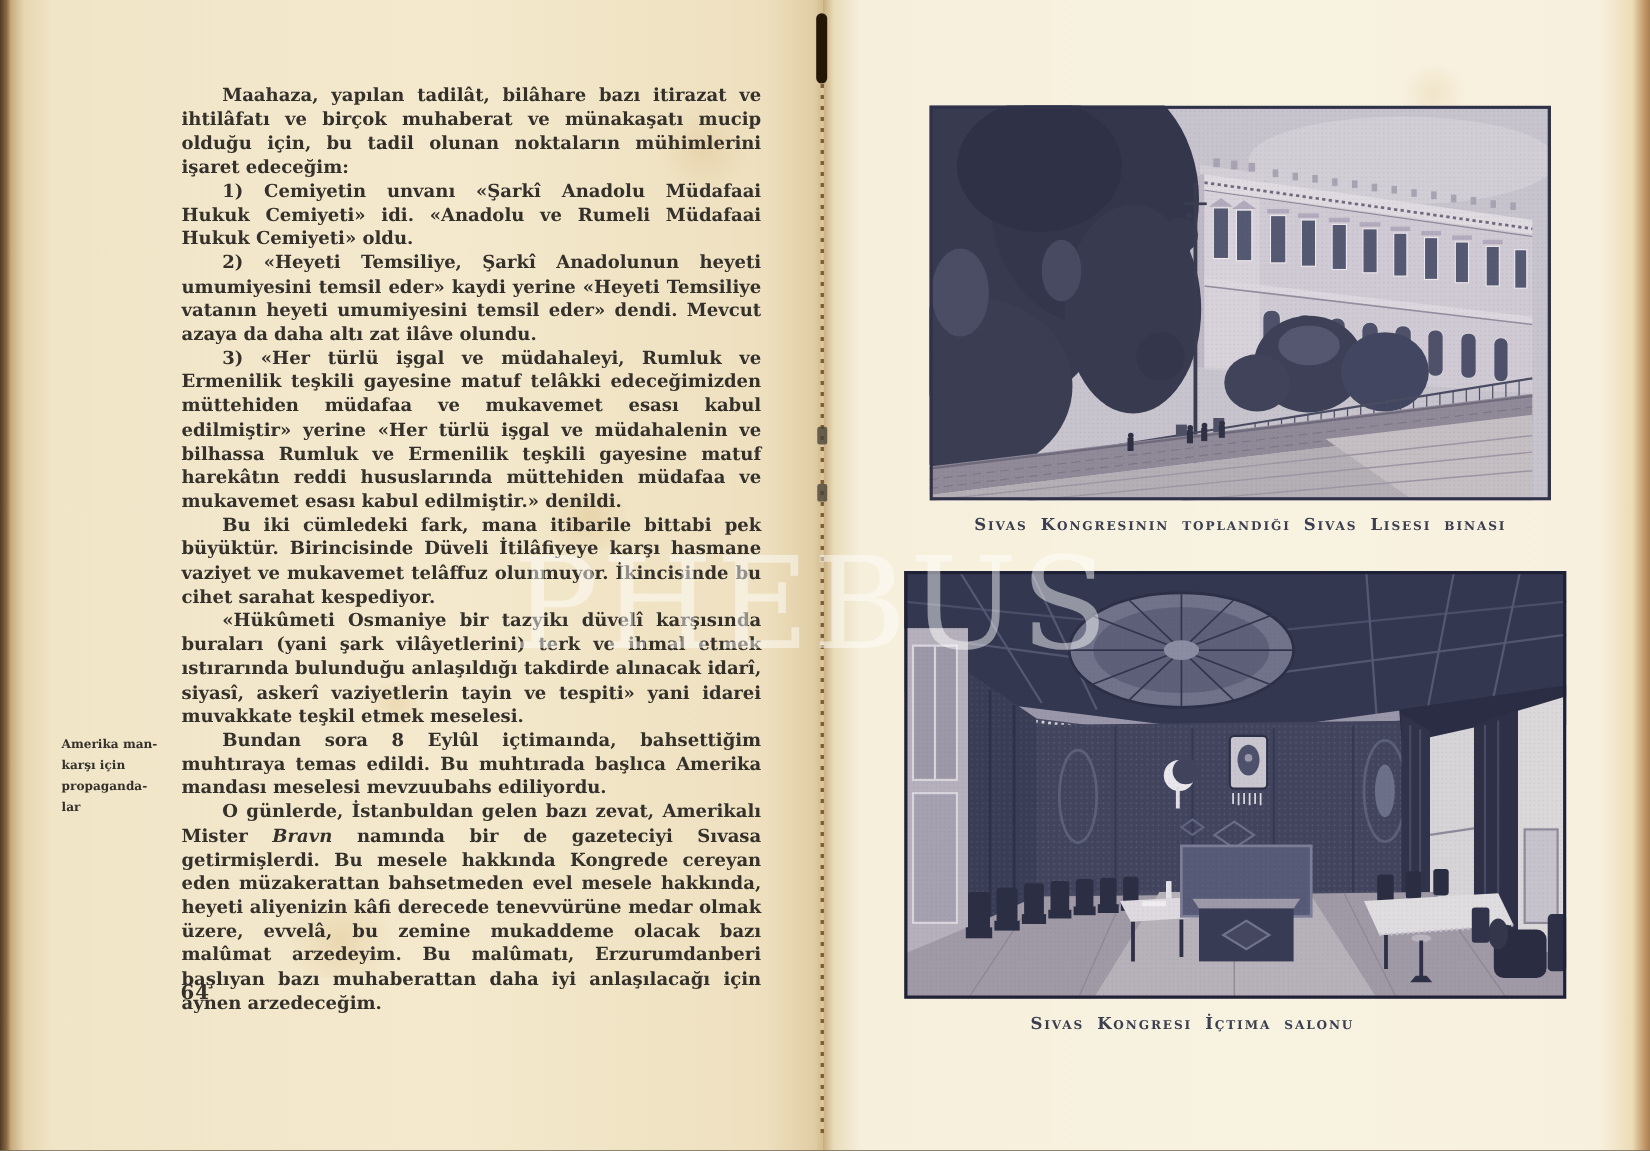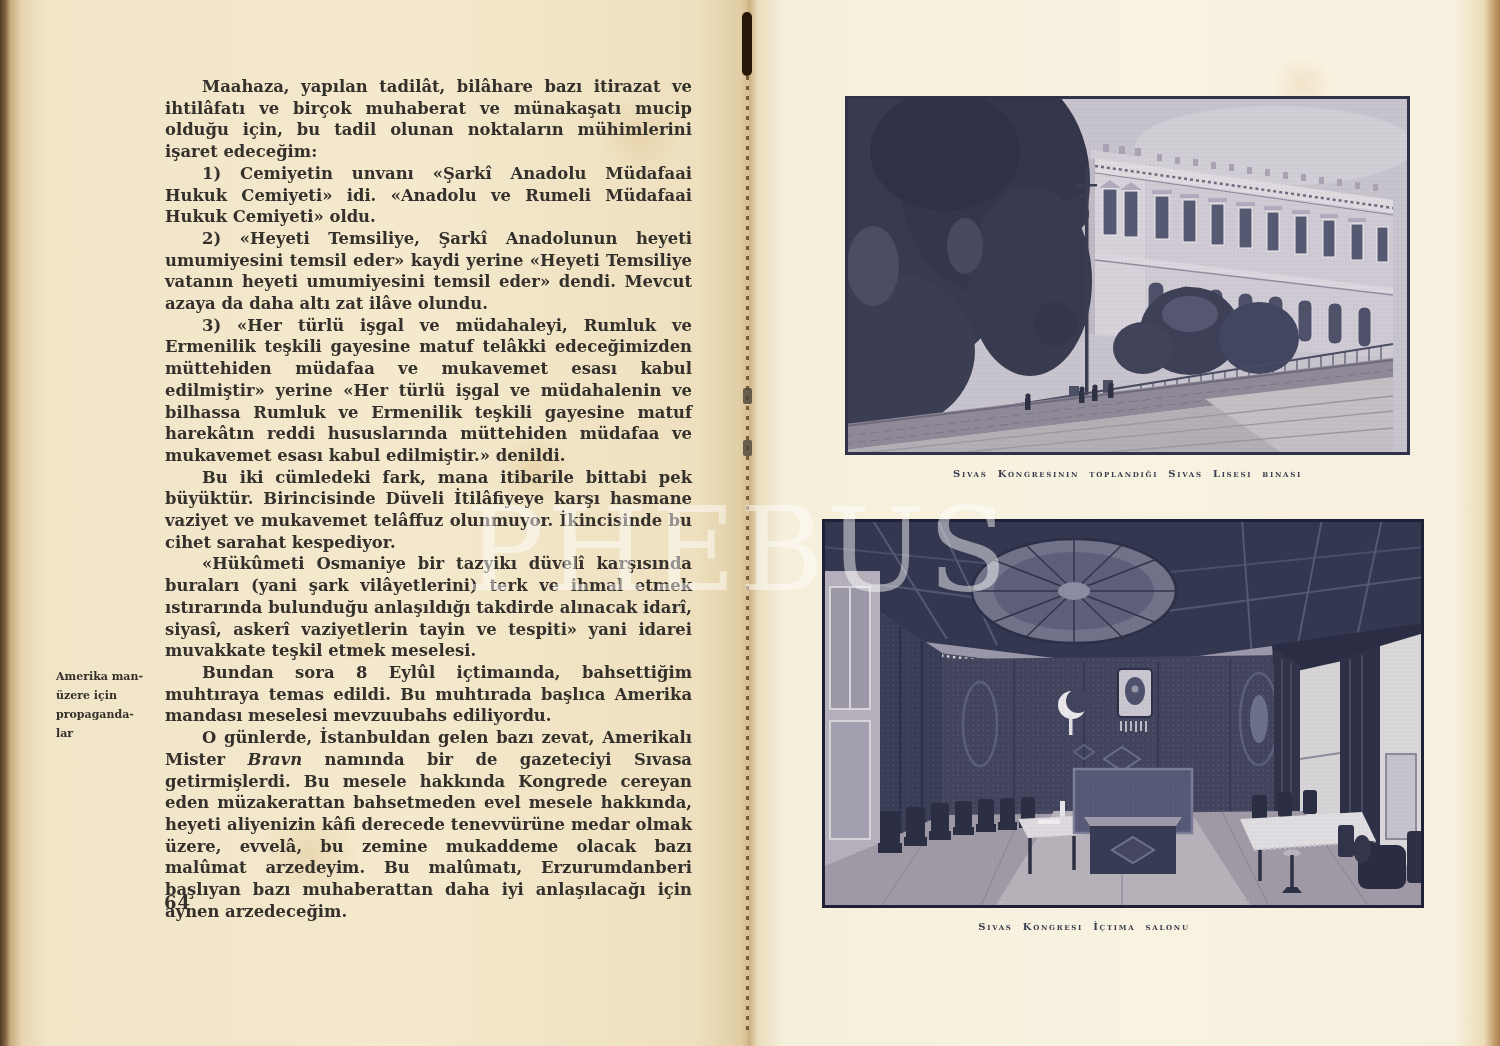--- a/index.html
+++ b/index.html
@@ -44,21 +44,21 @@
     position:absolute;left:164px;top:892px;
     font-size:18px;font-weight:700;color:var(--ink);letter-spacing:1px;
   }
   
   figure{margin:0;position:absolute;}
   .fig-top{left:845px;top:96px;width:565px;}
   .fig-bottom{left:822px;top:519px;width:524px;}
   figure svg{display:block;}
   .caption{
     display:block;text-align:center;margin-top:13px;
-    font-size:10px;font-weight:700;color:var(--caption-ink);
+    font-size:15px;font-weight:700;color:var(--caption-ink);
     font-variant:small-caps;letter-spacing:1.7px;word-spacing:5px;
   }
   
   .watermark{
     position:absolute;left:466px;top:492px;z-index:6;pointer-events:none;
     font-family:"DejaVu Serif",serif;font-size:116px;line-height:1;
     color:rgba(255,255,255,.47);letter-spacing:3px;
   }
 </style>
 </head>
@@ -77,21 +77,21 @@
     <div class="stain" style="left:520px;top:60px;width:70px;height:50px;background:radial-gradient(circle,rgba(199,150,66,.14),transparent 70%);"></div>
   </div>
 
   <div class="gutter-slot"></div>
   <div class="stitches"></div>
   <div class="stitch-knot" style="top:388px;"></div>
   <div class="stitch-knot" style="top:440px;"></div>
 
   <div class="margin-note">
       <div>Amerika man-</div>
-      <div>üzere   için</div>
+      <div>karşı   için</div>
       <div>propaganda-</div>
       <div>lar</div>
     </div>
   <div class="body-text">
       <p><span>Maahaza, yapılan tadilât, bilâhare bazı itirazat ve ihtilâfatı ve birçok muhaberat ve münakaşatı mucip olduğu için, bu tadil olunan noktaların mühimlerini işaret edeceğim:</span></p>
       <p><span>1) Cemiyetin unvanı «Şarkî Anadolu Müdafaai Hukuk Cemiyeti» idi. «Anadolu ve Rumeli Müdafaai Hukuk Cemiyeti» oldu.</span></p>
       <p><span>2) «Heyeti Temsiliye, Şarkî Anadolunun heyeti umumiyesini temsil eder» kaydi yerine «Heyeti Temsiliye vatanın heyeti umumiyesini temsil eder» dendi. Mevcut azaya da daha altı zat ilâve olundu.</span></p>
       <p><span>3) «Her türlü işgal ve müdahaleyi, Rumluk ve Ermenilik teşkili gayesine matuf telâkki edeceğimizden müttehiden müdafaa ve mukavemet esası kabul edilmiştir» yerine «Her türlü işgal ve müdahalenin ve bilhassa Rumluk ve Ermenilik teşkili gayesine matuf harekâtın reddi hususlarında müttehiden müdafaa ve mukavemet esası kabul edilmiştir.» denildi.</span></p>
       <p><span>Bu iki cümledeki fark, mana itibarile bittabi pek büyüktür. Birincisinde Düveli İtilâfiyeye karşı hasmane vaziyet ve mukavemet telâffuz olunmuyor. İkincisinde bu cihet sarahat kespediyor.</span></p>
       <p><span>«Hükûmeti Osmaniye bir tazyikı düvelî karşısında buraları (yani şark vilâyetlerini) terk ve ihmal etmek ıstırarında bulunduğu anlaşıldığı takdirde alınacak idarî, siyasî, askerî vaziyetlerin tayin ve tespiti» yani idarei muvakkate teşkil etmek meselesi.</span></p>

